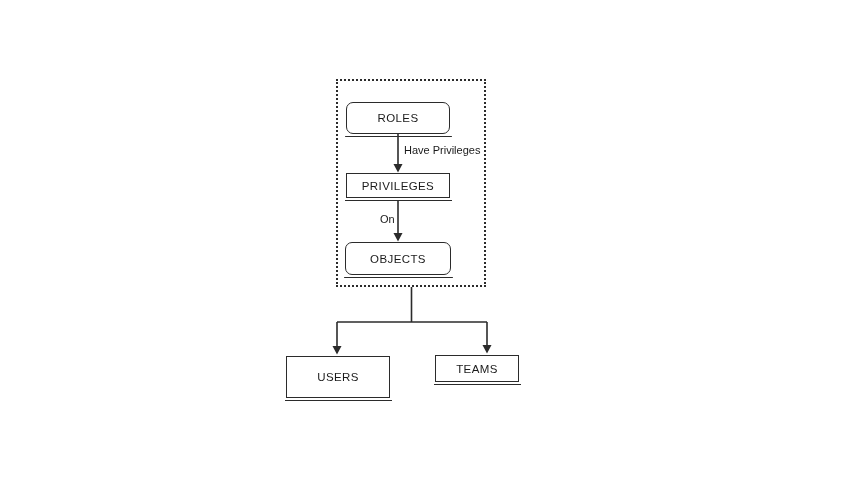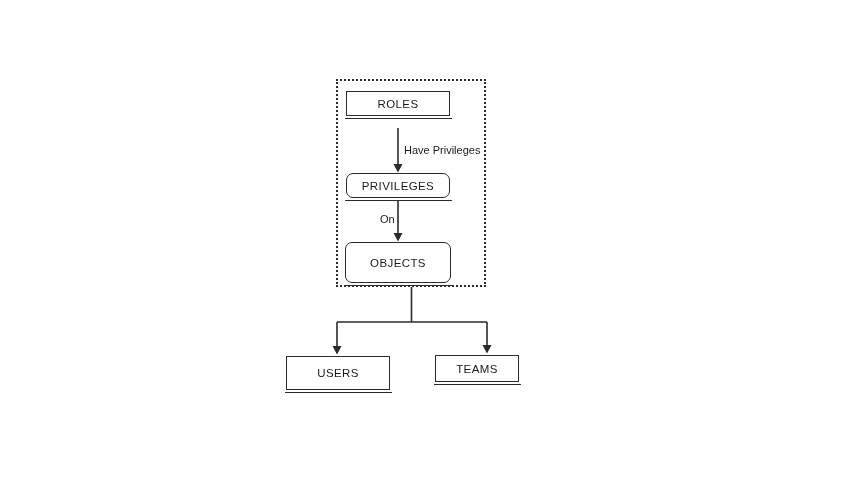--- a/index.html
+++ b/index.html
@@ -42,24 +42,24 @@
   
   .node::after {
     content: "";
     position: absolute;
     left: -2px;
     right: -3px;
     bottom: -4px;
     border-bottom: 1.8px solid #2b2b2b;
     border-radius: inherit;
   }
-  .node-roles      { left: 346px; top: 91px; width: 104px; height: 25px; }
-  .node-privileges { left: 346px; top: 173px; width: 104px; height: 25px; border-radius: 7px; }
-  .node-objects    { left: 345px; top: 242px; width: 106px; height: 41px; border-radius: 7px; }
-  .node-users      { left: 286px; top: 356px; width: 104px; height: 34px; }
+  .node-roles      { left: 346px; top: 102px; width: 104px; height: 32px; border-radius: 7px; }
+  .node-privileges { left: 346px; top: 173px; width: 104px; height: 25px; }
+  .node-objects    { left: 345px; top: 242px; width: 106px; height: 33px; border-radius: 7px; }
+  .node-users      { left: 286px; top: 356px; width: 104px; height: 42px; }
   .node-teams      { left: 435px; top: 355px; width: 84px; height: 27px; }
   .edge-label {
     position: absolute;
     font-size: 11px;
     color: #1a1a1a;
     white-space: nowrap;
     z-index: 3;
     background: transparent;
   }
   .label-have-privileges { left: 404px; top: 144px; }

